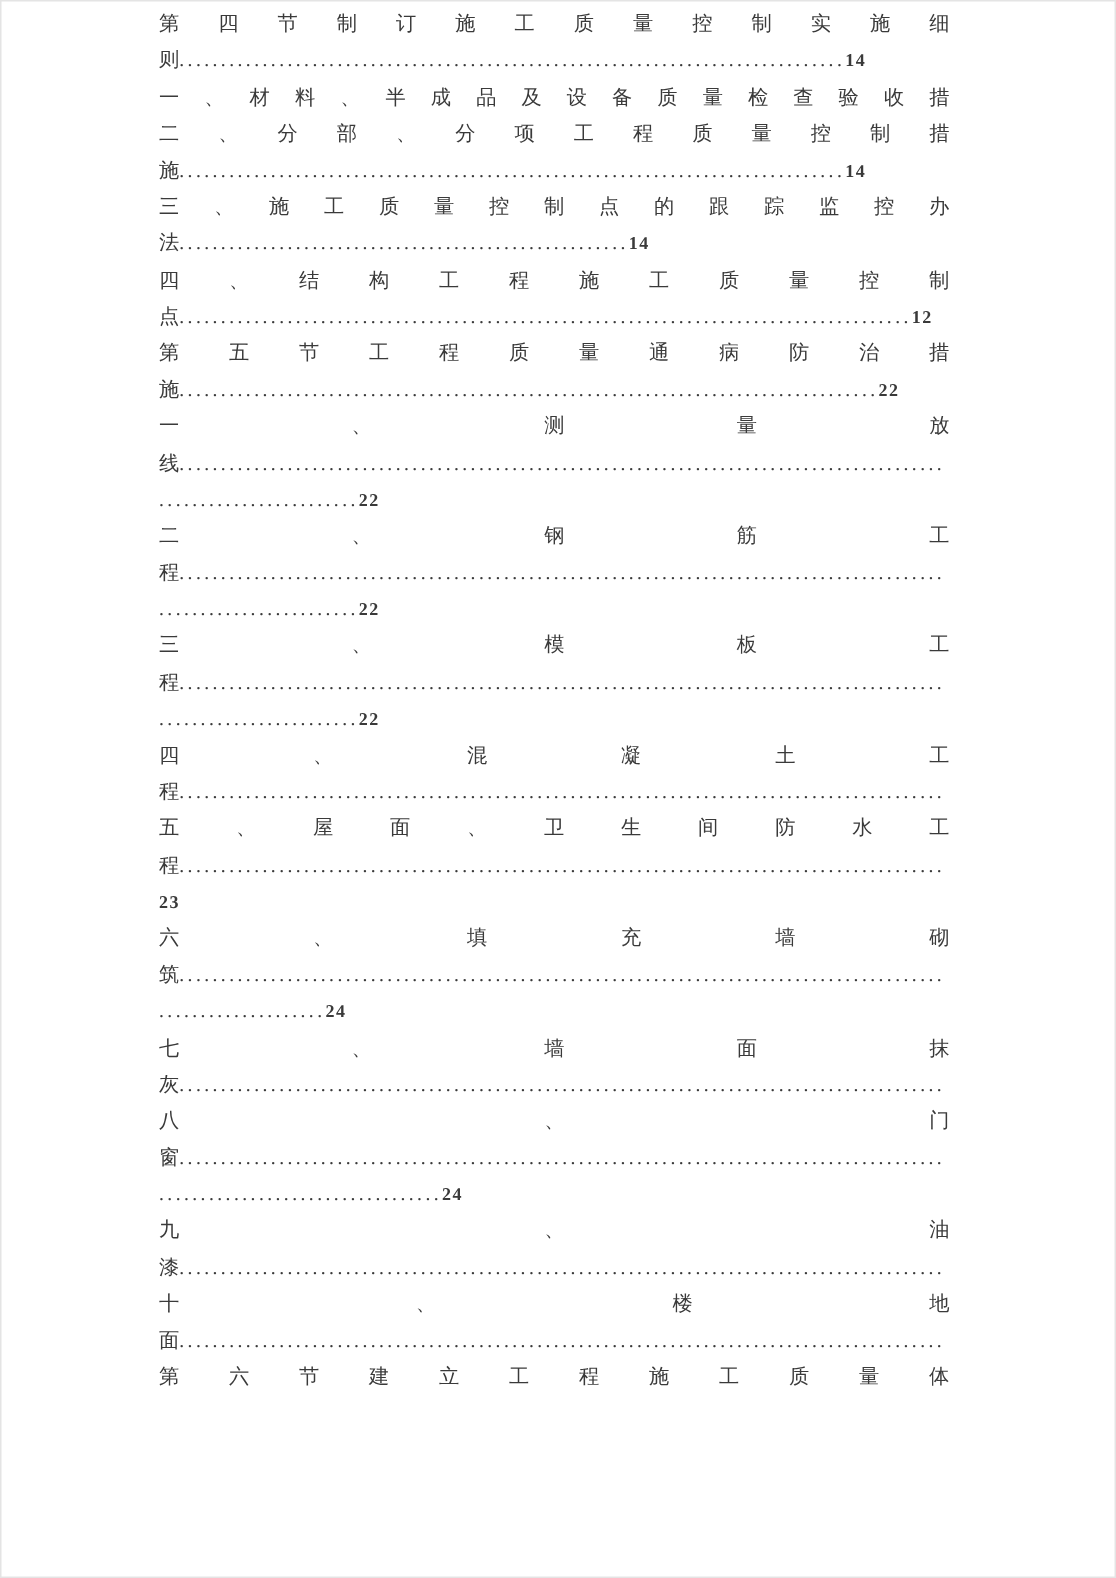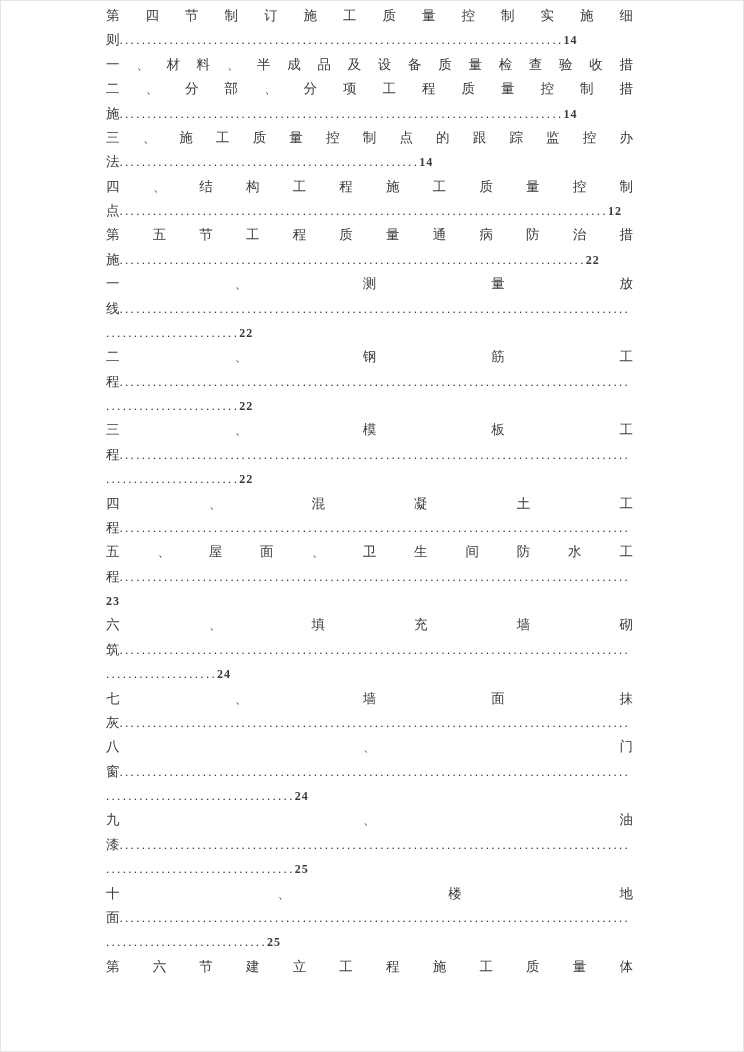--- a/index.html
+++ b/index.html
@@ -243,29 +243,27 @@
           <span>门</span>
         </div>
         <div class="line leader"><span class="prefix">窗</span><span class="dots">............................................................................................</span><span class="page-num"></span></div>
         <div class="line leader"><span class="prefix"></span><span class="dots">..................................</span><span class="page-num">24</span></div>
         <div class="line justified">
           <span>九</span>
           <span>、</span>
           <span>油</span>
         </div>
         <div class="line leader"><span class="prefix">漆</span><span class="dots">............................................................................................</span><span class="page-num"></span></div>
-        <div class="line leader"><span class="prefix"></span><span class="dots">..................................</span><span class="page-num">25</span></div>
         <div class="line justified">
           <span>十</span>
           <span>、</span>
           <span>楼</span>
           <span>地</span>
         </div>
         <div class="line leader"><span class="prefix">面</span><span class="dots">............................................................................................</span><span class="page-num"></span></div>
-        <div class="line leader"><span class="prefix"></span><span class="dots">.............................</span><span class="page-num">25</span></div>
         <div class="line justified">
           <span>第</span>
           <span>六</span>
           <span>节</span>
           <span>建</span>
           <span>立</span>
           <span>工</span>
           <span>程</span>
           <span>施</span>
           <span>工</span>

